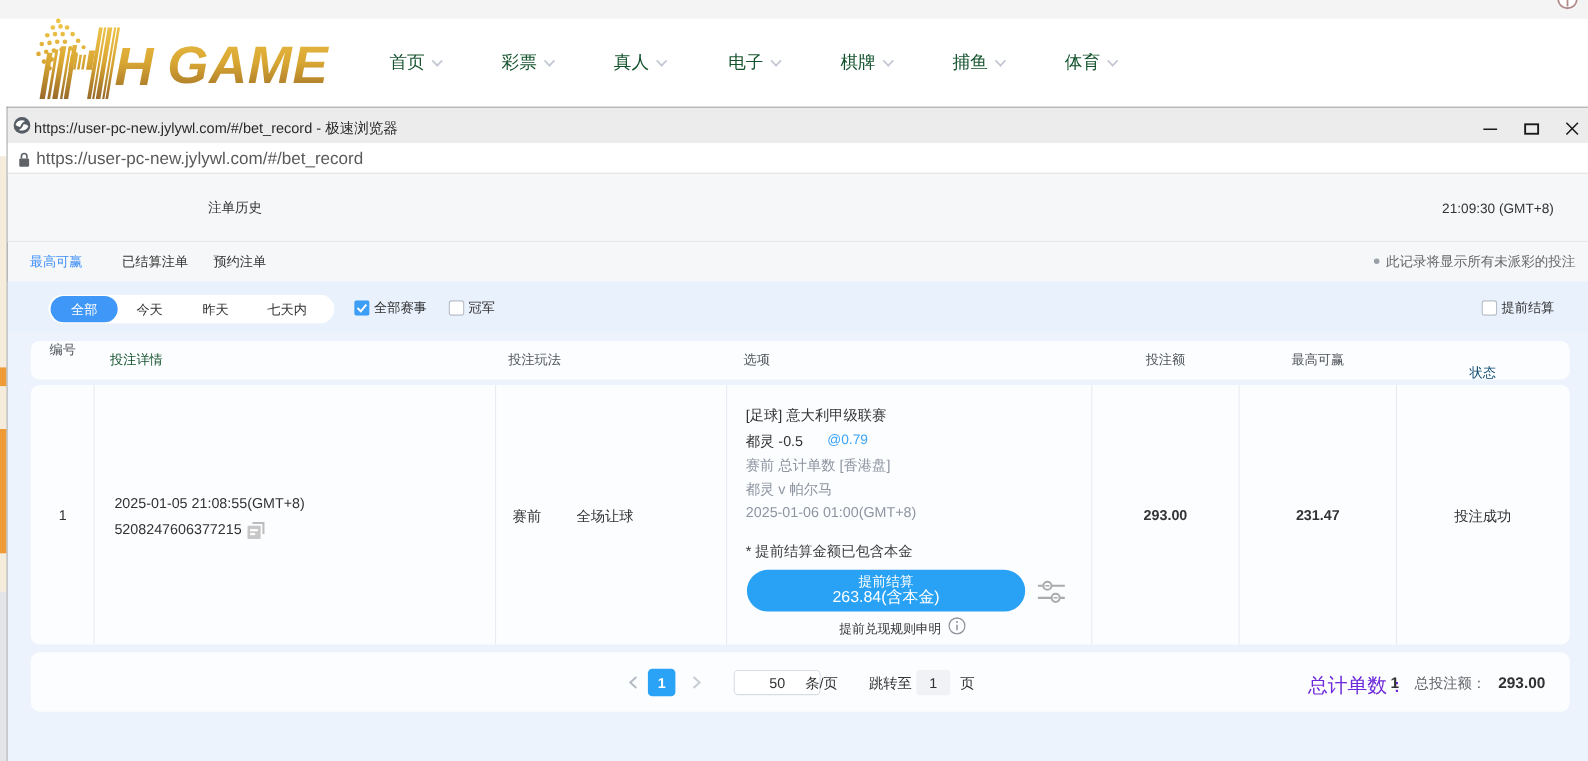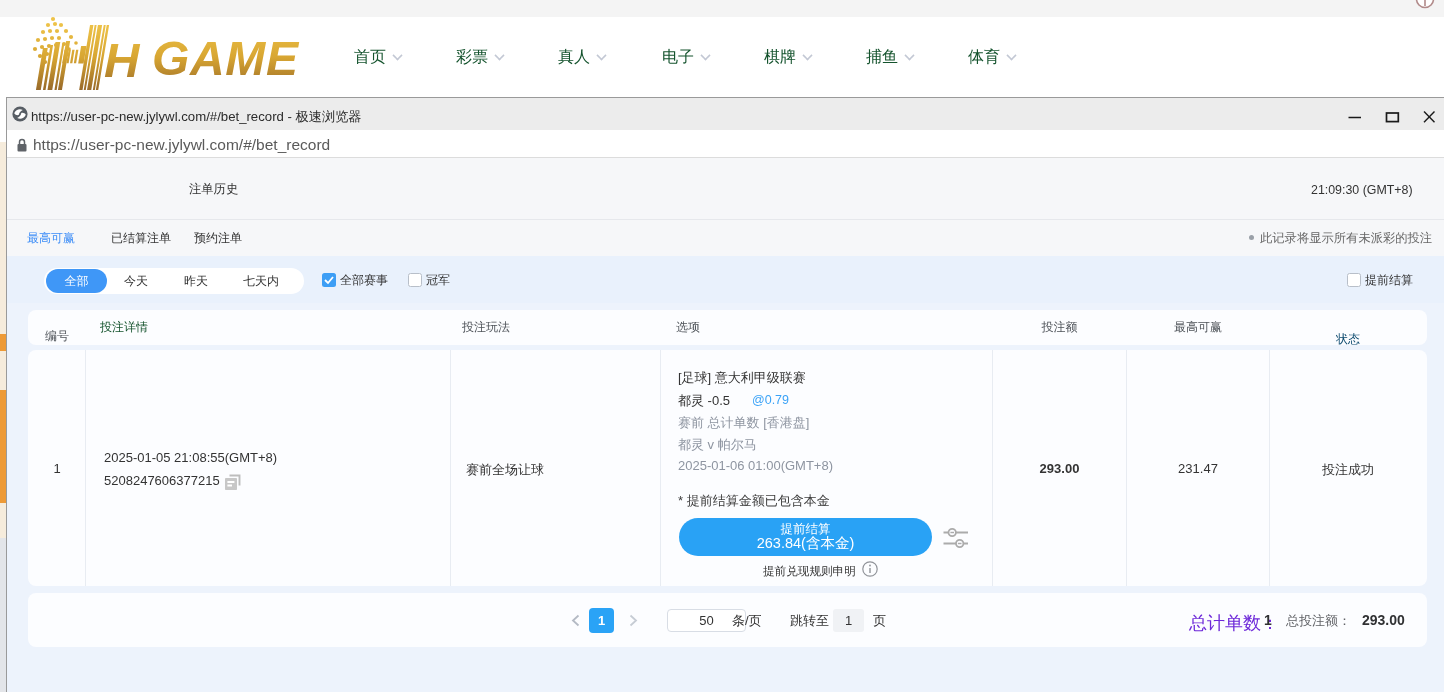--- a/index.html
+++ b/index.html
@@ -139,21 +139,21 @@
   </svg>
 <div class="a" style="left:340px;top:272px;font-size:12px">全部赛事</div>
 <div class="a" style="left:408px;top:273px;width:14px;height:14px;background:#fff;border:1px solid #b8bfc9;border-radius:2.5px"></div>
 <div class="a" style="left:426px;top:272px;font-size:12px">冠军</div>
 <div class="a" style="left:1347px;top:273px;width:14px;height:14px;background:#fff;border:1px solid #b8bfc9;border-radius:2.5px"></div>
 <div class="a" style="left:1365px;top:272px;font-size:12px">提前结算</div>
 
 <div class="a" style="left:7px;top:303px;width:1437px;height:389px;background:#edf3fc"></div>
 
 <div class="a" style="left:28px;top:310px;width:1399px;height:35px;background:#fcfdff;border-radius:8px"></div>
-<div class="a hd" style="left:28px;top:328px;width:58px;text-align:center;font-size:12px;color:#4e5359">编号</div>
+<div class="a hd" style="left:28px;top:310px;width:58px;text-align:center;font-size:12px;color:#4e5359">编号</div>
 <div class="a hd" style="left:100px;top:319px;font-size:12px;color:#14532d">投注详情</div>
 <div class="a hd" style="left:462px;top:319px;font-size:12px;color:#4e5359">投注玩法</div>
 <div class="a hd" style="left:676px;top:319px;font-size:12px;color:#4e5359">选项</div>
 <div class="a hd" style="left:992px;top:319px;width:135px;text-align:center;font-size:12px;color:#4e5359">投注额</div>
 <div class="a hd" style="left:1127px;top:319px;width:142px;text-align:center;font-size:12px;color:#4e5359">最高可赢</div>
 <div class="a hd" style="left:1269px;top:331px;width:158px;text-align:center;font-size:12px;color:#0c4a6e">状态</div>
 
 <div class="a" style="left:28px;top:350px;width:1399px;height:236px;background:#fcfdff;border-radius:8px"></div>
 <div class="a" style="left:85px;top:350px;width:1px;height:236px;background:#e8ecf2"></div>
 <div class="a" style="left:450px;top:350px;width:1px;height:236px;background:#e8ecf2"></div>
@@ -164,21 +164,21 @@
 
 <div class="a" style="left:28px;top:461px;width:58px;text-align:center;font-size:13px">1</div>
 <div class="a" style="left:104px;top:450px;font-size:13px">2025-01-05 21:08:55(GMT+8)</div>
 <div class="a" style="left:104px;top:473px;font-size:13px">5208247606377215</div>
 <svg class="a" style="left:224px;top:473px;width:17px;height:17px" viewBox="0 0 17 17">
 <path d="M5.5 2.5 H 15.5 V 12.5" fill="none" stroke="#bdbdbd" stroke-width="1.9"></path>
 <rect x="1" y="5" width="12" height="12" rx="0.8" fill="#c7c7c7"></rect>
 <rect x="3.4" y="8" width="7" height="2" fill="#fff"></rect>
 <rect x="3.4" y="11.5" width="4.6" height="2" fill="#fff"></rect>
 </svg>
-<div class="a" style="left:466px;top:461px;font-size:13px">赛前<span style="margin-left:0">全场让球</span></div>
+<div class="a" style="left:466px;top:461px;font-size:13px">赛前<span style="margin-left:32px">全场让球</span></div>
 
 <div class="a" style="left:678px;top:369px;font-size:13px">[足球] 意大利甲级联赛</div>
 <div class="a" style="left:678px;top:392px;font-size:13px">都灵 -0.5</div>
 <div class="a" style="left:752px;top:393px;font-size:12.5px;color:#3ba3f7">@0.79</div>
 <div class="a g" style="left:678px;top:414px;font-size:13px">赛前 总计单数 [香港盘]</div>
 <div class="a g" style="left:678px;top:436px;font-size:13px">都灵 v 帕尔马</div>
 <div class="a g" style="left:678px;top:458px;font-size:13px">2025-01-06 01:00(GMT+8)</div>
 <div class="a" style="left:678px;top:492px;font-size:13px;color:#3c3c3c">* 提前结算金额已包含本金</div>
 <div class="a" style="left:679px;top:518px;width:253px;height:38px;background:#29a2f5;border-radius:19px;color:#fff;text-align:center">
     <div style="font-size:12.5px;margin-top:3.5px;line-height:14px">提前结算</div>
@@ -195,21 +195,21 @@
 </g>
 </svg>
 <div class="a" style="left:763px;top:564px;font-size:11.6px">提前兑现规则申明</div>
 <svg class="a" style="left:862px;top:561px;width:16px;height:16px" viewBox="0 0 16 16">
     <circle cx="8" cy="8" r="7.2" fill="none" stroke="#909399" stroke-width="1.2"></circle>
     <line x1="8" y1="7" x2="8" y2="12" stroke="#909399" stroke-width="1.4"></line>
     <circle cx="8" cy="4.5" r="0.9" fill="#909399"></circle>
   </svg>
 
 <div class="a" style="left:992px;top:461px;width:135px;text-align:center;font-size:13px;font-weight:bold">293.00</div>
-<div class="a" style="left:1127px;top:461px;width:142px;text-align:center;font-size:13px;font-weight:normal">231.47</div>
+<div class="a" style="left:1127px;top:461px;width:142px;text-align:center;font-size:13px;font-weight:bold">231.47</div>
 <div class="a" style="left:1269px;top:461px;width:158px;text-align:center;font-size:13px">投注成功</div>
 
 <div class="a" style="left:28px;top:593px;width:1399px;height:54px;background:#fcfdff;border-radius:8px"></div>
 <svg class="a" style="left:571px;top:614px;width:9px;height:13px" viewBox="0 0 9 13">
     <path d="M7.5 1.5 L2 6.5 L7.5 11.5" stroke="#b4bac4" stroke-width="1.8" fill="none"></path>
   </svg>
 <div class="a" style="left:589px;top:608px;width:25px;height:25px;background:#2aa3f6;border-radius:4px;color:#fff;font-size:13px;font-weight:bold;text-align:center;line-height:25px">1</div>
 <svg class="a" style="left:629px;top:614px;width:9px;height:13px" viewBox="0 0 9 13">
     <path d="M1.5 1.5 L7 6.5 L1.5 11.5" stroke="#c6ccd4" stroke-width="1.8" fill="none"></path>
   </svg>

